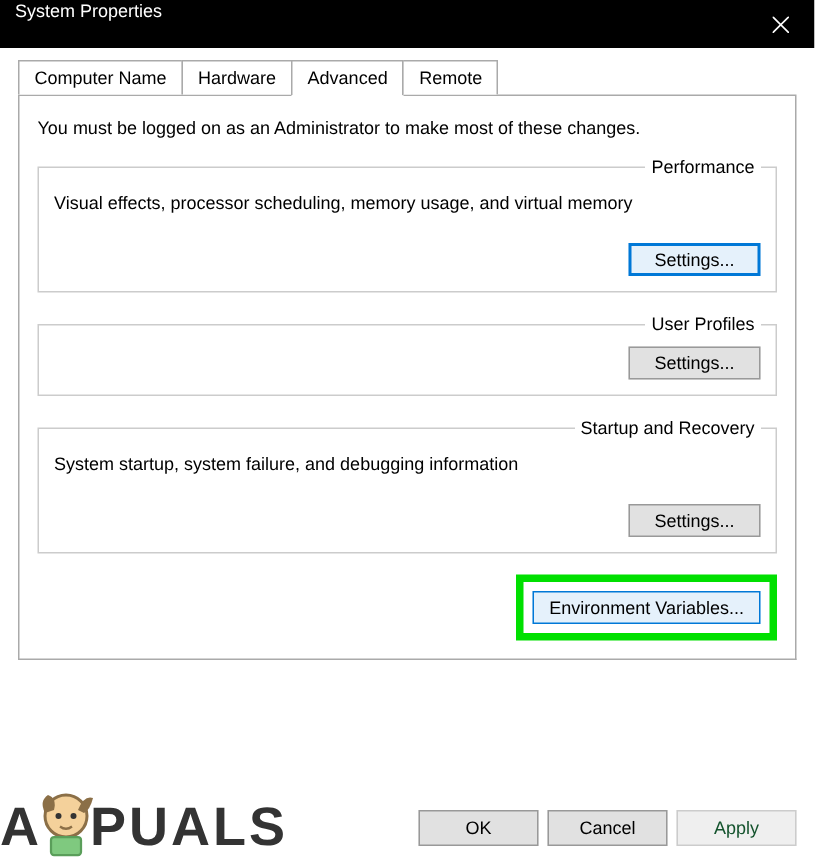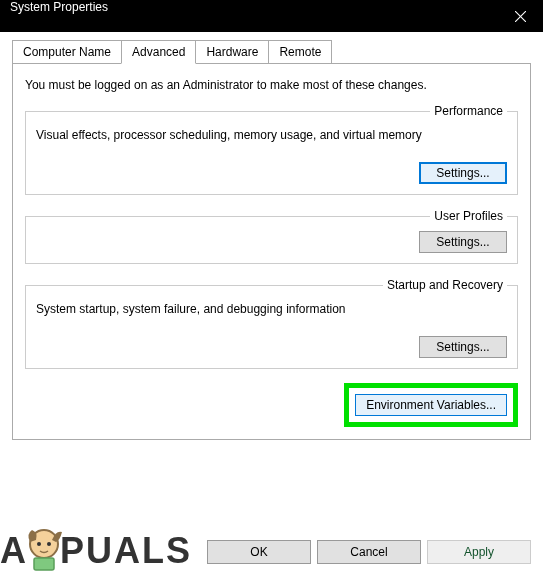--- a/index.html
+++ b/index.html
@@ -119,21 +119,21 @@
       position: absolute;
       bottom: 8px;
       right: 12px;
       left: 12px;
       display: flex;
       justify-content: flex-end;
       gap: 6px;
       align-items: center;
     }
     .footer button {
-      width: 104px;
+      width: 80px;
       padding: 4px 0;
       font-size: 12px;
       font-family: inherit;
       background: #e1e1e1;
       border: 1px solid #999;
       cursor: default;
     }
     .footer button.disabled {
       color: #14532d;
       background: #efefef;
@@ -169,22 +169,22 @@
     <svg viewBox="0 0 10 10">
         <line x1="0" y1="0" x2="10" y2="10" stroke="white" stroke-width="1"></line>
         <line x1="10" y1="0" x2="0" y2="10" stroke="white" stroke-width="1"></line>
       </svg>
   </div>
 </div>
 
 <div class="content">
   <div class="tabs">
     <div class="tab">Computer Name</div>
+    <div class="tab">Hardware</div>
     <div class="tab active">Advanced</div>
-    <div class="tab">Hardware</div>
     <div class="tab">Remote</div>
   </div>
 
   <div class="tab-body">
     <p class="intro">You must be logged on as an Administrator to make most of these changes.</p>
 
     <fieldset>
       <legend>Performance</legend>
       <p class="fieldset-desc">Visual effects, processor scheduling, memory usage, and virtual memory</p>
       <div class="btn-row">

